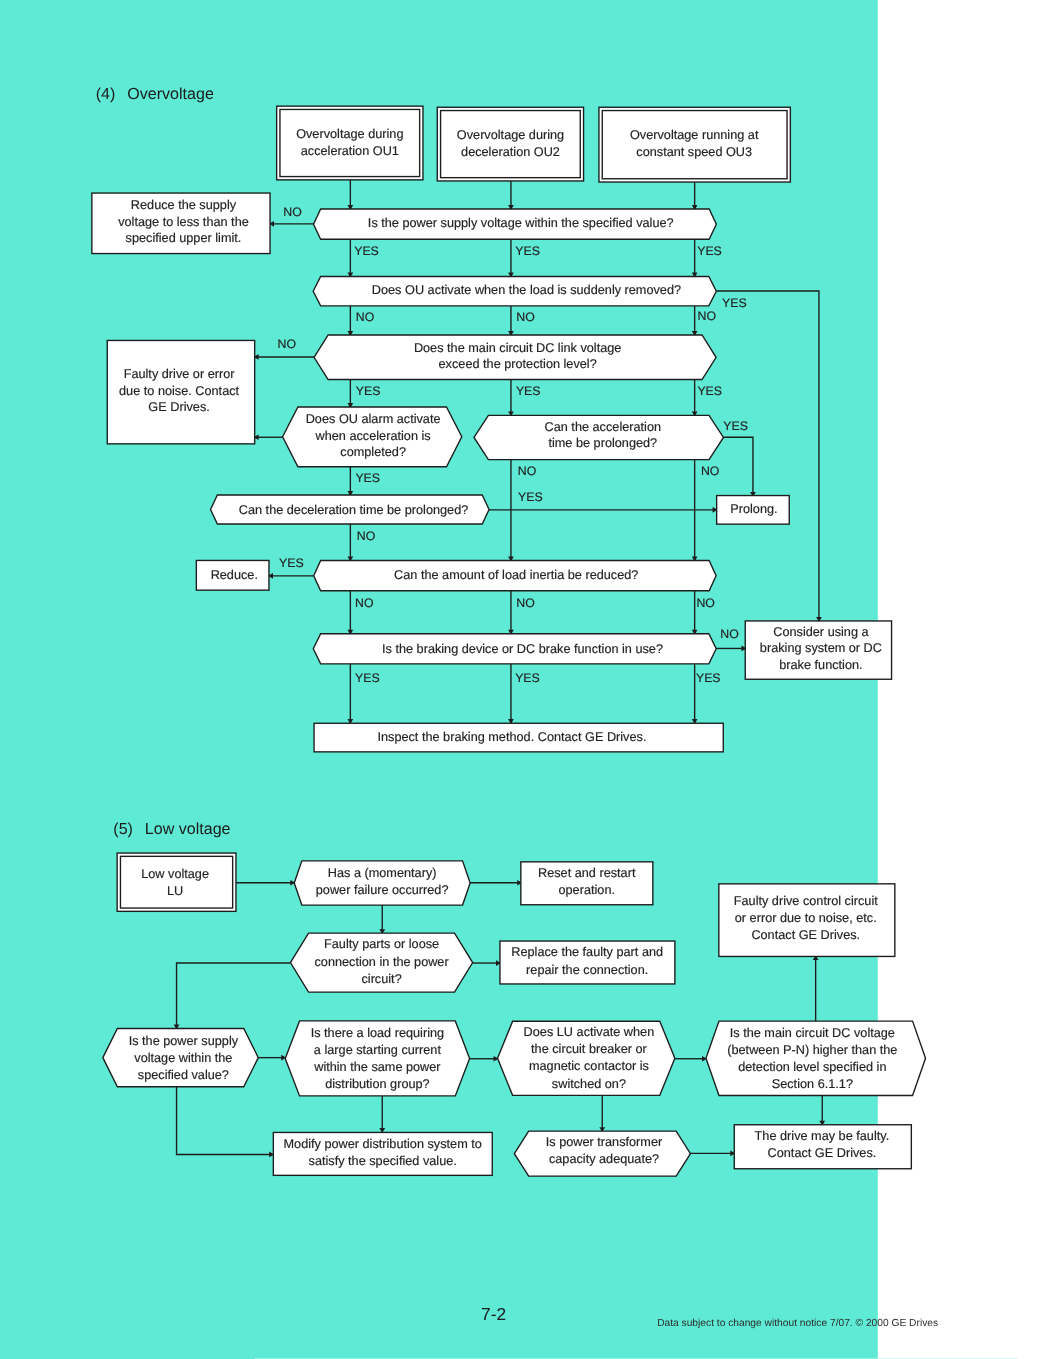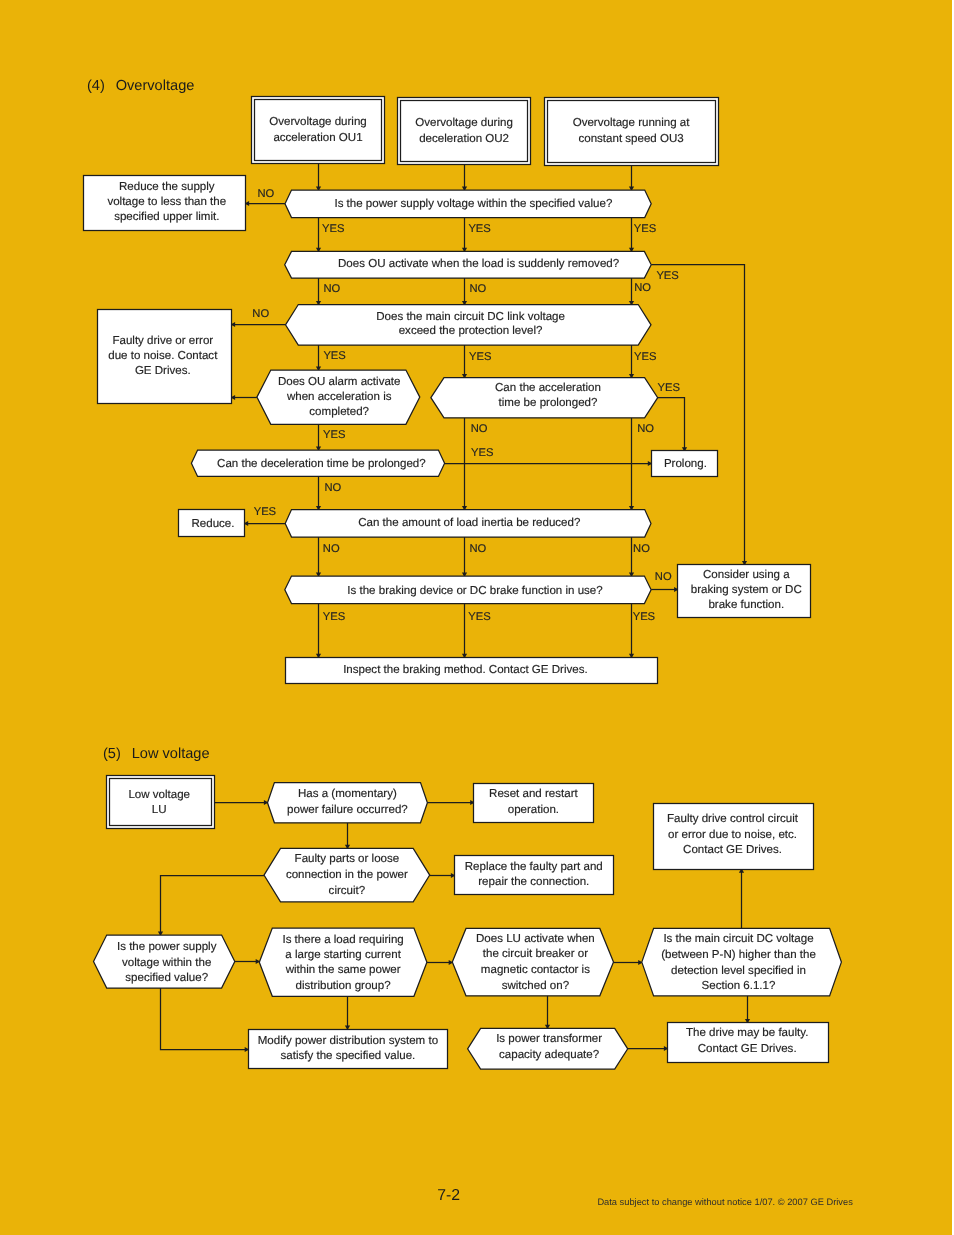--- a/index.html
+++ b/index.html
@@ -1,20 +1,20 @@
 <!DOCTYPE html>
 <html><head>
 <meta charset="utf-8">
 <title>Overvoltage and Low voltage troubleshooting flowcharts</title>
 <style>
   html,body{margin:0;padding:0;background:#ffffff;}
   body{width:954px;height:1235px;position:relative;overflow:hidden;
        font-family:"Liberation Sans",sans-serif;color:#1a1a1a;
        -webkit-font-smoothing:antialiased;text-rendering:geometricPrecision;}
-  #page{position:absolute;left:0;top:0;width:952px;height:1235px;background:#eab308;}
+  #page{position:absolute;left:0;top:0;width:798px;height:1235px;background:#5eead4;}
   svg#diagram{position:absolute;left:0;top:0;width:954px;height:1235px;display:block;}
   .shp{fill:#ffffff;stroke:#1d1d1d;stroke-width:1.25;}
   .ln{stroke:#1d1d1d;stroke-width:1.25;fill:none;}
   .ahd{fill:#1d1d1d;stroke:none;}
   text{font-family:"Liberation Sans",sans-serif;fill:#232323;stroke:#232323;stroke-width:0.16;paint-order:stroke fill;}
   .ftxt{font-size:11.55px;text-anchor:middle;}
   .lbl{font-size:11.2px;dominant-baseline:alphabetic;}
   .sec{position:absolute;font-size:14.6px;color:#1b1b1b;white-space:nowrap;}
   .sec .num{display:inline-block;width:28.7px;}
   #pagenum{position:absolute;font-size:15.8px;color:#1b1b1b;text-align:right;}
@@ -239,15 +239,15 @@
 <text class="lbl" x="322.8" y="551.6" text-anchor="start">NO</text>
 <text class="lbl" x="469.4" y="551.6" text-anchor="start">NO</text>
 <text class="lbl" x="633.1" y="551.6" text-anchor="start">NO</text>
 <text class="lbl" x="654.8" y="580.4" text-anchor="start">NO</text>
 <text class="lbl" x="322.8" y="620.4" text-anchor="start">YES</text>
 <text class="lbl" x="468.3" y="620.4" text-anchor="start">YES</text>
 <text class="lbl" x="632.7" y="620.4" text-anchor="start">YES</text>
 </svg>
 
   <div id="pagenum" style="left:437.3px;top:1186.6px;">7-2</div>
-  <div id="footer" style="left:597.4px;top:1197.2px;">Data subject to change without notice 1/07. © 2007 GE Drives</div>
+  <div id="footer" style="left:597.4px;top:1197.2px;">Data subject to change without notice 7/07. © 2000 GE Drives</div>
 
 </div>
 
 </body></html>

